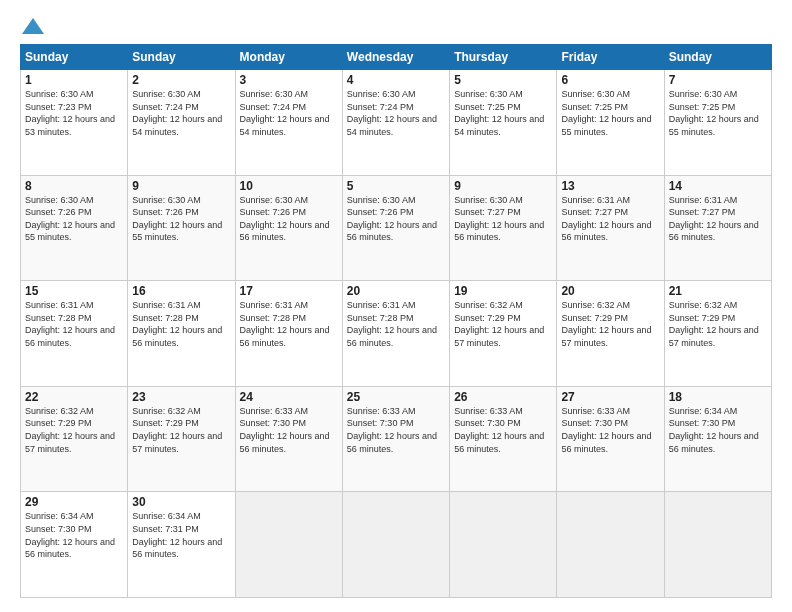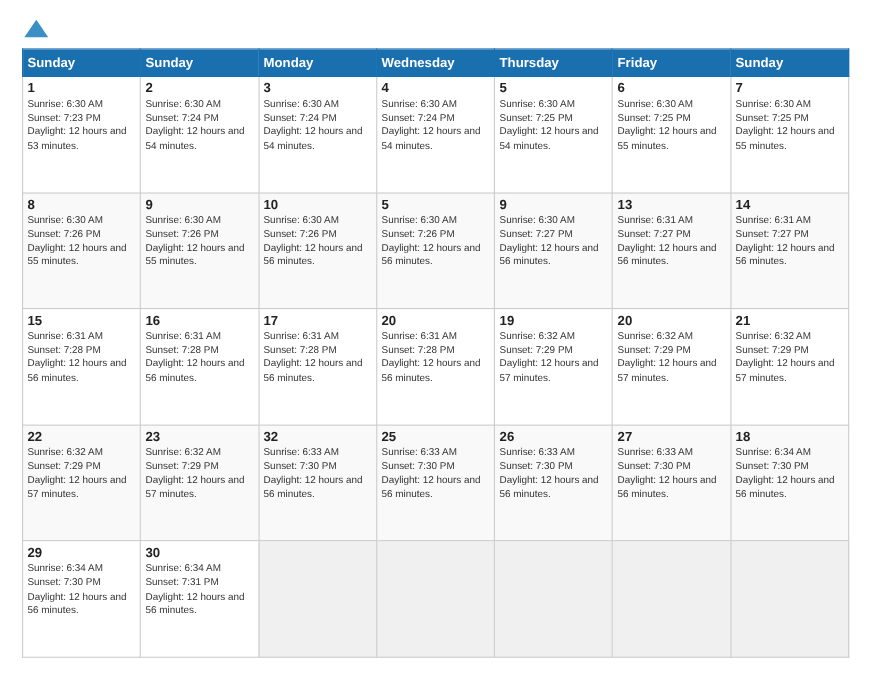--- a/index.html
+++ b/index.html
@@ -223,21 +223,21 @@
         <tr>
           <td>
             <span class="day-num">22</span>
             <div class="day-info">Sunrise: 6:32 AM<br>Sunset: 7:29 PM<br>Daylight: 12 hours and 57 minutes.</div>
           </td>
           <td>
             <span class="day-num">23</span>
             <div class="day-info">Sunrise: 6:32 AM<br>Sunset: 7:29 PM<br>Daylight: 12 hours and 57 minutes.</div>
           </td>
           <td>
-            <span class="day-num">32</span>
+            <span class="day-num">24</span>
             <div class="day-info">Sunrise: 6:33 AM<br>Sunset: 7:30 PM<br>Daylight: 12 hours and 56 minutes.</div>
           </td>
           <td>
             <span class="day-num">25</span>
             <div class="day-info">Sunrise: 6:33 AM<br>Sunset: 7:30 PM<br>Daylight: 12 hours and 56 minutes.</div>
           </td>
           <td>
             <span class="day-num">26</span>
             <div class="day-info">Sunrise: 6:33 AM<br>Sunset: 7:30 PM<br>Daylight: 12 hours and 56 minutes.</div>
           </td>

